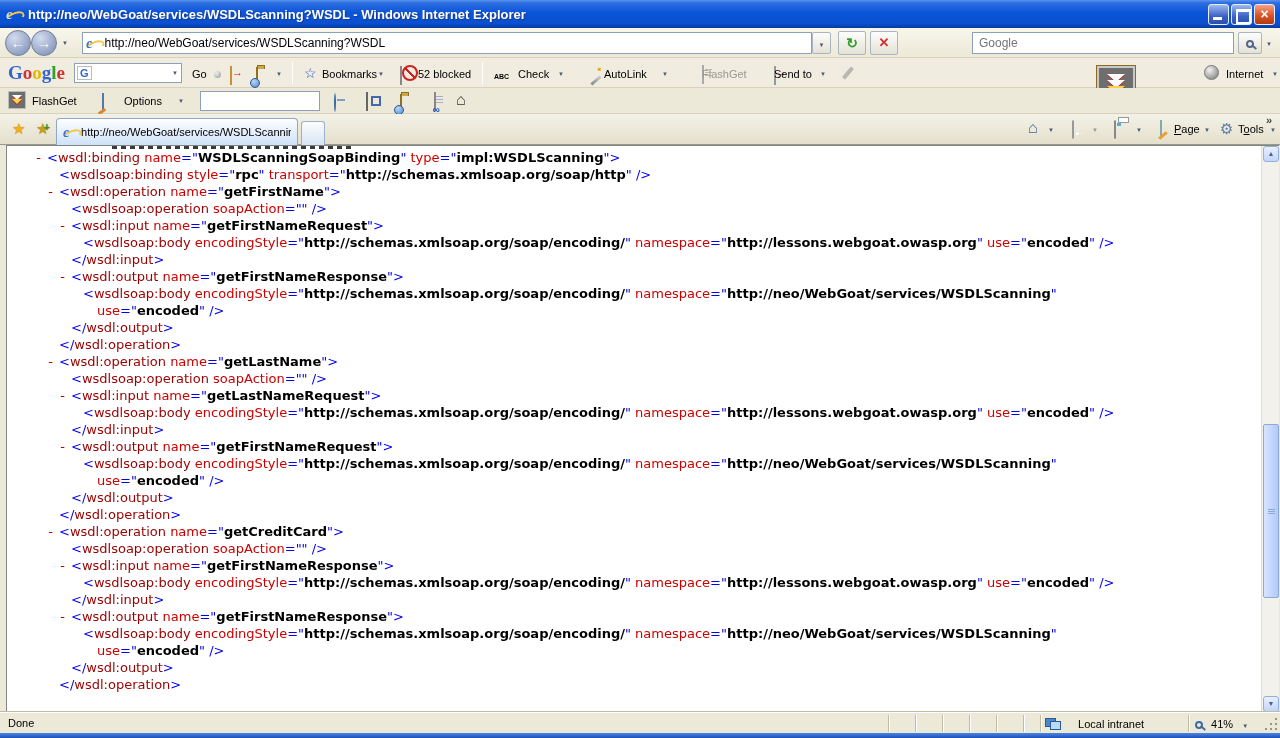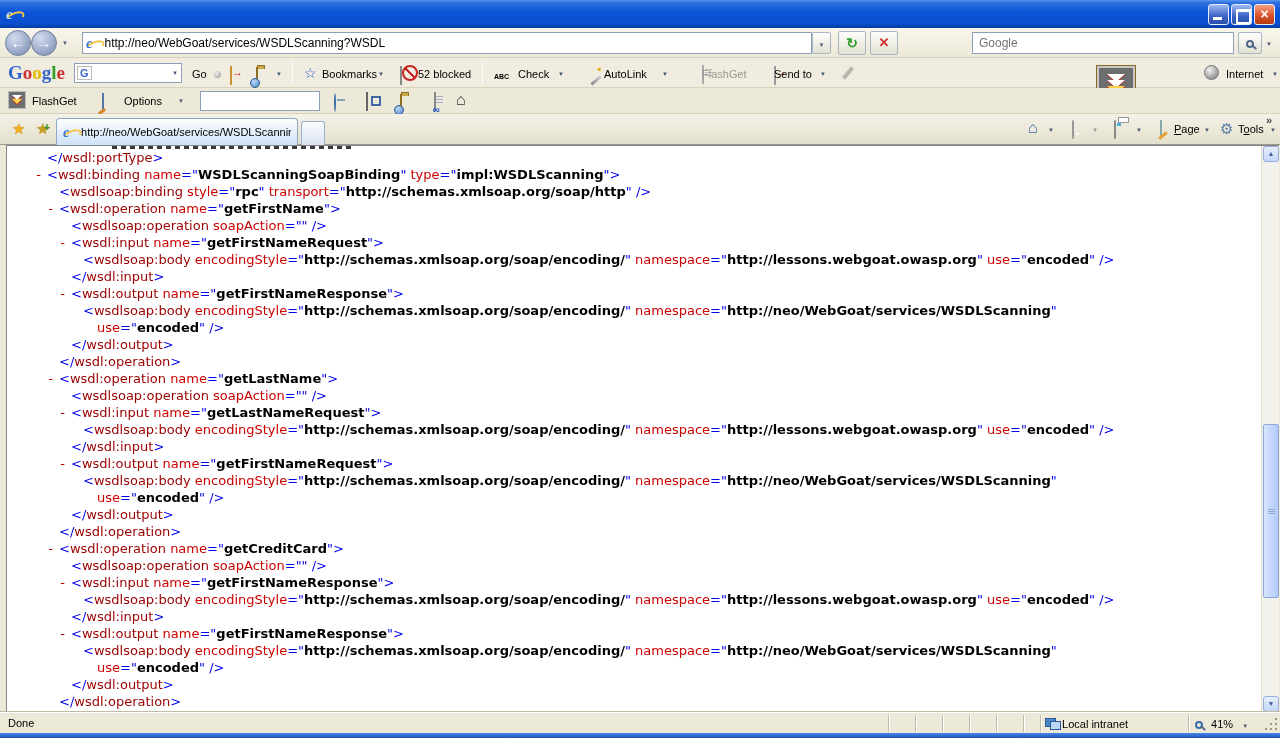--- a/index.html
+++ b/index.html
@@ -165,20 +165,21 @@
   #bluestrip { left:0; top:733px; width:1280px; height:5px;
     background:linear-gradient(180deg,#4a86e8,#1c50b8); }
 </style>
 </head>
 <body>
 
 <div id="win">
 
   <div id="titlebar" class="abs">
     <span class="ie-e">e</span>
+    <span class="ttext">http://neo/WebGoat/services/WSDLScanning?WSDL - Windows Internet Explorer</span>
     <span class="winbtns">
       <span class="wbtn min"></span>
       <span class="wbtn max"></span>
       <span class="wbtn close">×</span>
     </span>
   </div>
 
   <div id="addrrow" class="abs">
     <span class="navcircle abs" style="left:5px;top:2px;">←</span>
     <span class="navcircle abs" style="left:31px;top:2px;">→</span>
@@ -276,21 +277,20 @@
     <span class="dd abs" style="left:1204px;top:13px;">▼</span>
     <span class="gear abs" style="left:1220px;top:7px;">⚙</span>
     <span class="cmdlabel abs" style="left:1238px;top:9px;"><span>T</span><u>o</u><span>ols</span></span>
     <span class="dd abs" style="left:1270px;top:13px;">▼</span>
     <span class="chevmore abs" style="left:1266px;top:0px;">»</span>
   </div>
 
   <div id="content" class="abs">
     <div class="sliver"></div>
     <div id="xmlpane">
-        <div class="xline" style="padding-left: 40px;"><span class="x-p">&lt;/</span><span class="x-e">wsdl:portType</span><span class="x-p">&gt;</span></div>
         <div class="xline" style="padding-left: 28px;"><span class="x-d">-</span><span class="x-p">&lt;</span><span class="x-e">wsdl:binding</span><span class="x-t"> </span><span class="x-a">name</span><span class="x-p">="</span><span class="x-v">WSDLScanningSoapBinding</span><span class="x-p">" </span><span class="x-a">type</span><span class="x-p">="</span><span class="x-v">impl:WSDLScanning</span><span class="x-p">"&gt;</span></div>
         <div class="xline" style="padding-left: 52px;"><span class="x-p">&lt;</span><span class="x-e">wsdlsoap:binding</span><span class="x-t"> </span><span class="x-a">style</span><span class="x-p">="</span><span class="x-v">rpc</span><span class="x-p">" </span><span class="x-a">transport</span><span class="x-p">="</span><span class="x-v">http://schemas.xmlsoap.org/soap/http</span><span class="x-p">" /&gt;</span></div>
         <div class="xline" style="padding-left: 40px;"><span class="x-d">-</span><span class="x-p">&lt;</span><span class="x-e">wsdl:operation</span><span class="x-t"> </span><span class="x-a">name</span><span class="x-p">="</span><span class="x-v">getFirstName</span><span class="x-p">"&gt;</span></div>
         <div class="xline" style="padding-left: 64px;"><span class="x-p">&lt;</span><span class="x-e">wsdlsoap:operation</span><span class="x-t"> </span><span class="x-a">soapAction</span><span class="x-p">="" /&gt;</span></div>
         <div class="xline" style="padding-left: 52px;"><span class="x-d">-</span><span class="x-p">&lt;</span><span class="x-e">wsdl:input</span><span class="x-t"> </span><span class="x-a">name</span><span class="x-p">="</span><span class="x-v">getFirstNameRequest</span><span class="x-p">"&gt;</span></div>
         <div class="xline" style="padding-left: 76px;"><span class="x-p">&lt;</span><span class="x-e">wsdlsoap:body</span><span class="x-t"> </span><span class="x-a">encodingStyle</span><span class="x-p">="</span><span class="x-v">http://schemas.xmlsoap.org/soap/encoding/</span><span class="x-p">" </span><span class="x-a">namespace</span><span class="x-p">="</span><span class="x-v">http://lessons.webgoat.owasp.org</span><span class="x-p">" </span><span class="x-a">use</span><span class="x-p">="</span><span class="x-v">encoded</span><span class="x-p">" /&gt;</span></div>
         <div class="xline" style="padding-left: 64px;"><span class="x-p">&lt;/</span><span class="x-e">wsdl:input</span><span class="x-p">&gt;</span></div>
         <div class="xline" style="padding-left: 52px;"><span class="x-d">-</span><span class="x-p">&lt;</span><span class="x-e">wsdl:output</span><span class="x-t"> </span><span class="x-a">name</span><span class="x-p">="</span><span class="x-v">getFirstNameResponse</span><span class="x-p">"&gt;</span></div>
         <div class="xline" style="padding-left: 76px;"><span class="x-p">&lt;</span><span class="x-e">wsdlsoap:body</span><span class="x-t"> </span><span class="x-a">encodingStyle</span><span class="x-p">="</span><span class="x-v">http://schemas.xmlsoap.org/soap/encoding/</span><span class="x-p">" </span><span class="x-a">namespace</span><span class="x-p">="</span><span class="x-v">http://neo/WebGoat/services/WSDLScanning</span><span class="x-p">"</span></div>
         <div class="xline" style="padding-left: 90px;"><span class="x-a">use</span><span class="x-p">="</span><span class="x-v">encoded</span><span class="x-p">" /&gt;</span></div>
@@ -327,21 +327,21 @@
   <div id="statusbar" class="abs">
     <span class="abs" style="left:8px;top:4px;">Done</span>
     <span class="spane" style="left:888px;width:27px;"></span>
     <span class="spane" style="left:915px;width:27px;"></span>
     <span class="spane" style="left:942px;width:27px;"></span>
     <span class="spane" style="left:969px;width:27px;"></span>
     <span class="spane" style="left:996px;width:27px;"></span>
     <span class="spane" style="left:1023px;width:17px;"></span>
     <span class="spane" style="left:1040px;width:148px;padding:3px 0 0 4px;">
       <span class="zone-ic" style="display:inline-block;vertical-align:-1px;"></span>
-      <span style="margin-left:0;">Local intranet</span>
+      <span style="margin-left:16px;">Local intranet</span>
     </span>
     <span class="spane" style="left:1188px;width:74px;padding:3px 0 0 6px;">
       <span class="mag" style="border-color:#3a6ea5;vertical-align:-1px;"></span>
       <span style="margin-left:5px;">41%</span>
       <span class="dd" style="margin-left:6px;">▼</span>
     </span>
     <span class="grip"></span>
   </div>
   <div id="bluestrip" class="abs"></div>
 </div>

